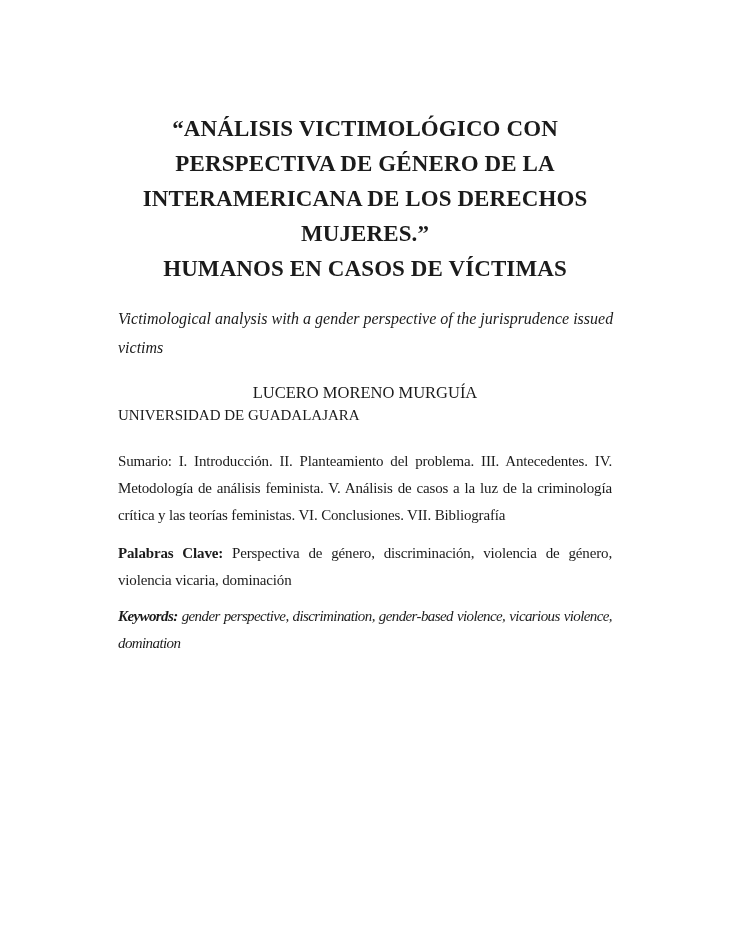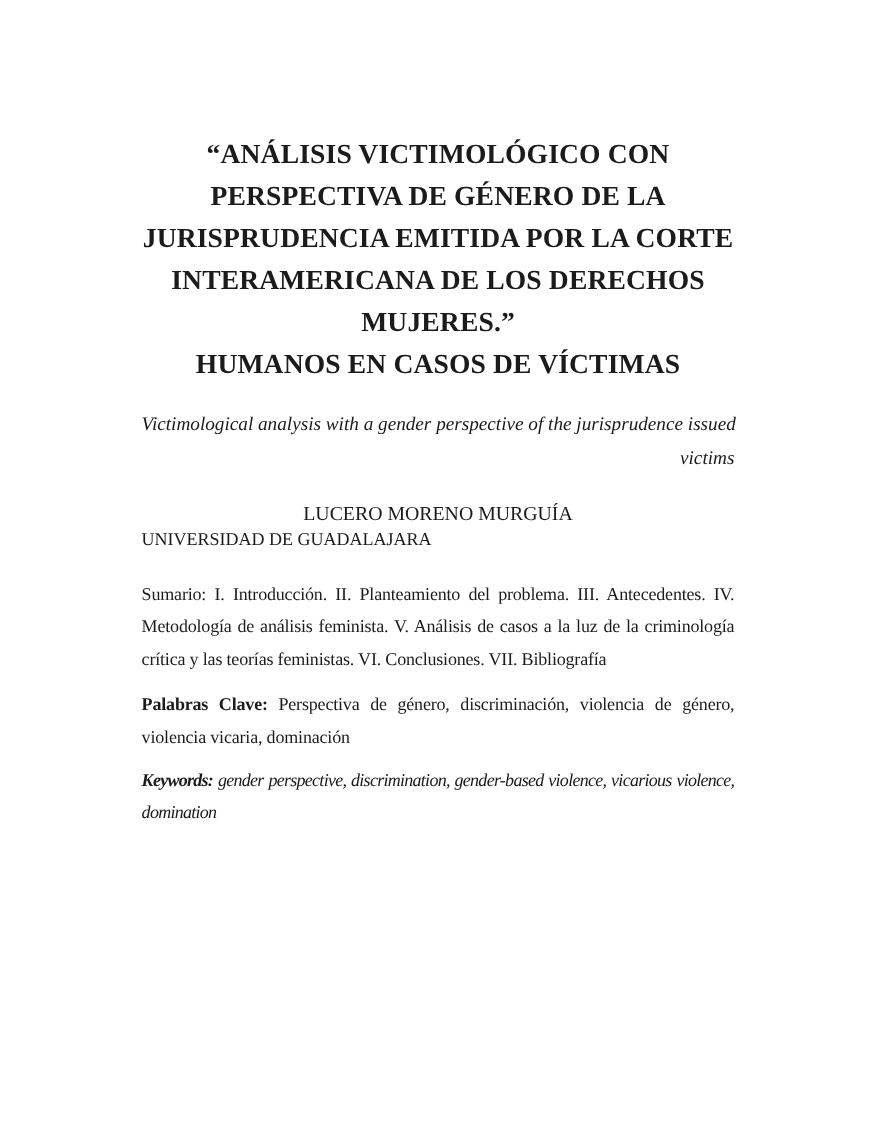--- a/index.html
+++ b/index.html
@@ -30,21 +30,21 @@
   }
   .title-line {
     display: block;
     white-space: nowrap;
   }
   .subtitle {
     margin-top: 18px;
     font-style: italic;
     font-size: 16px;
     line-height: 29px;
-    text-align: right;
+    text-align: left;
   }
   .subtitle-line {
     display: block;
     white-space: nowrap;
   }
   .author-name {
     margin-top: 19px;
     font-size: 16.5px;
     line-height: 23px;
     font-weight: normal;
@@ -84,21 +84,20 @@
   }
 </style>
 </head>
 <body>
 
 <div class="page">
 
   <h1 class="title">
     <span class="title-line">“ANÁLISIS VICTIMOLÓGICO CON</span>
     <span class="title-line">PERSPECTIVA DE GÉNERO DE LA</span>
-    <span class="title-line">JURISPRUDENCIA EMITIDA POR LA CORTE</span>
     <span class="title-line">INTERAMERICANA DE LOS DERECHOS</span>
     <span class="title-line">MUJERES.”</span>
     <span class="title-line">HUMANOS EN CASOS DE VÍCTIMAS</span>
   </h1>
 
   <div class="subtitle">
     <span class="subtitle-line">Victimological analysis with a gender perspective of the jurisprudence issued</span>
     <span class="subtitle-line">victims</span>
   </div>
 

